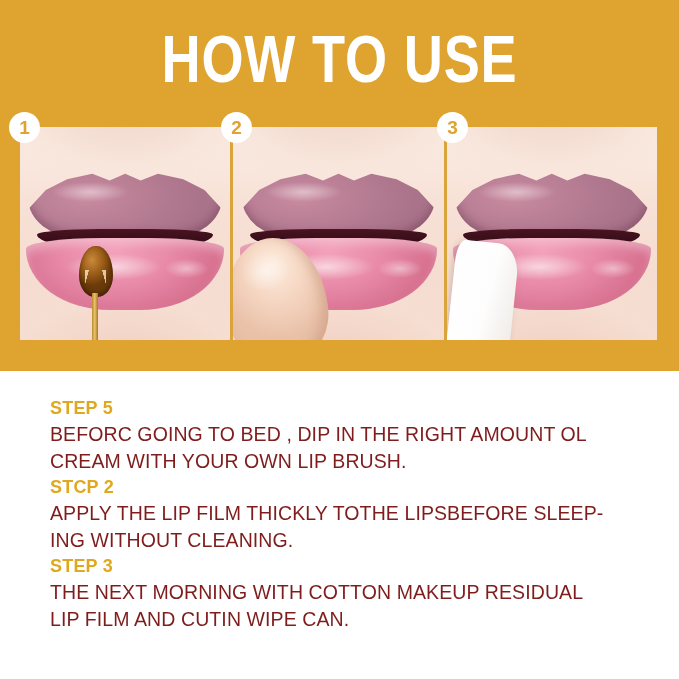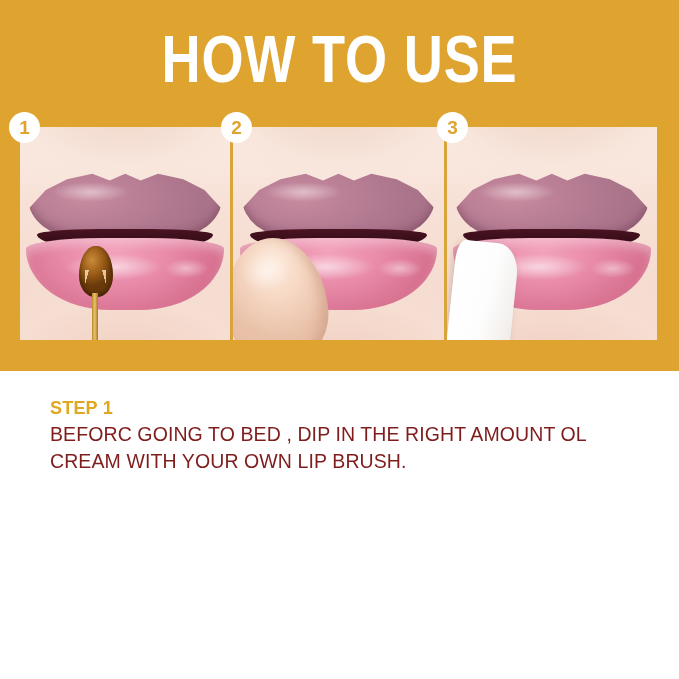--- a/index.html
+++ b/index.html
@@ -277,20 +277,30 @@
 
   <div class="badge badge-1">1</div>
   <div class="badge badge-2">2</div>
   <div class="badge badge-3">3</div>
 
 </div>
 
 <div class="steps">
 
   <div>
-    <div class="step-head">STEP 1</div>
+    <div class="step-head">STEP 5</div>
     <div class="step-body">BEFORC GOING TO BED , DIP IN THE RIGHT AMOUNT OL
 CREAM WITH YOUR OWN LIP BRUSH.</div>
   </div>
 
-
+  <div>
+    <div class="step-head">STCP 2</div>
+    <div class="step-body">APPLY THE LIP FILM THICKLY TOTHE LIPSBEFORE SLEEP-
+ING WITHOUT CLEANING.</div>
+  </div>
+
+  <div>
+    <div class="step-head">STEP 3</div>
+    <div class="step-body">THE NEXT MORNING WITH COTTON MAKEUP RESIDUAL
+LIP FILM AND CUTIN WIPE CAN.</div>
+  </div>
 
 </div>
 
 </body></html>

